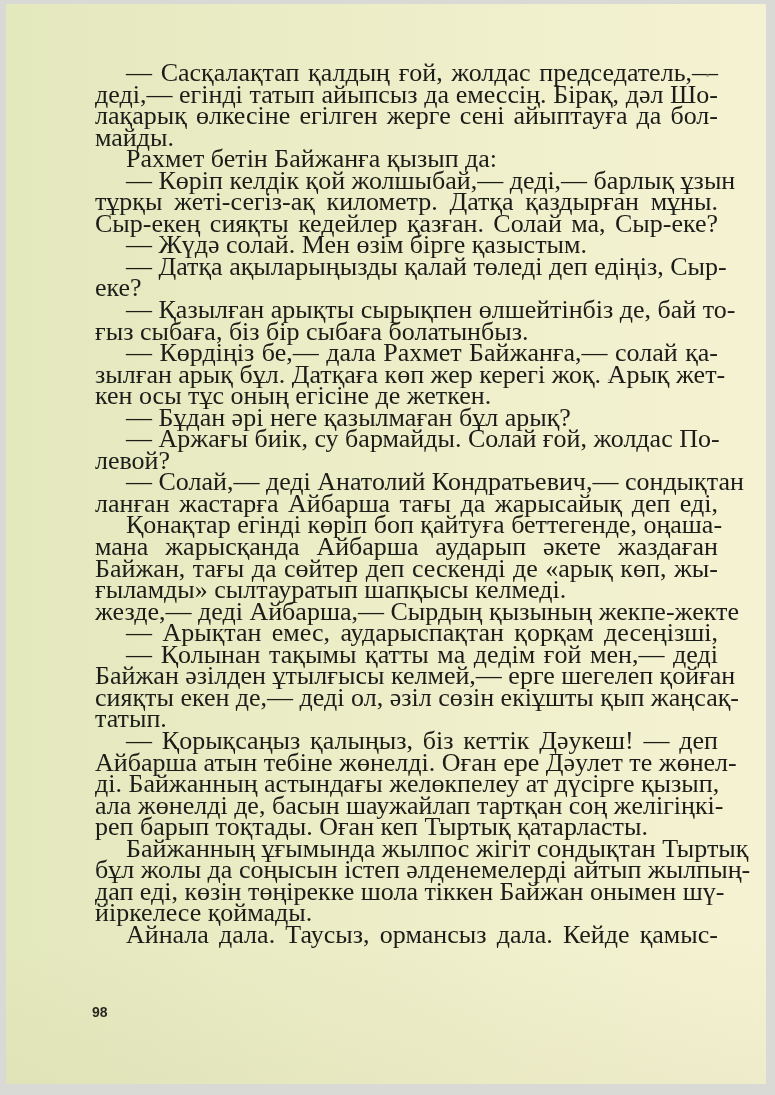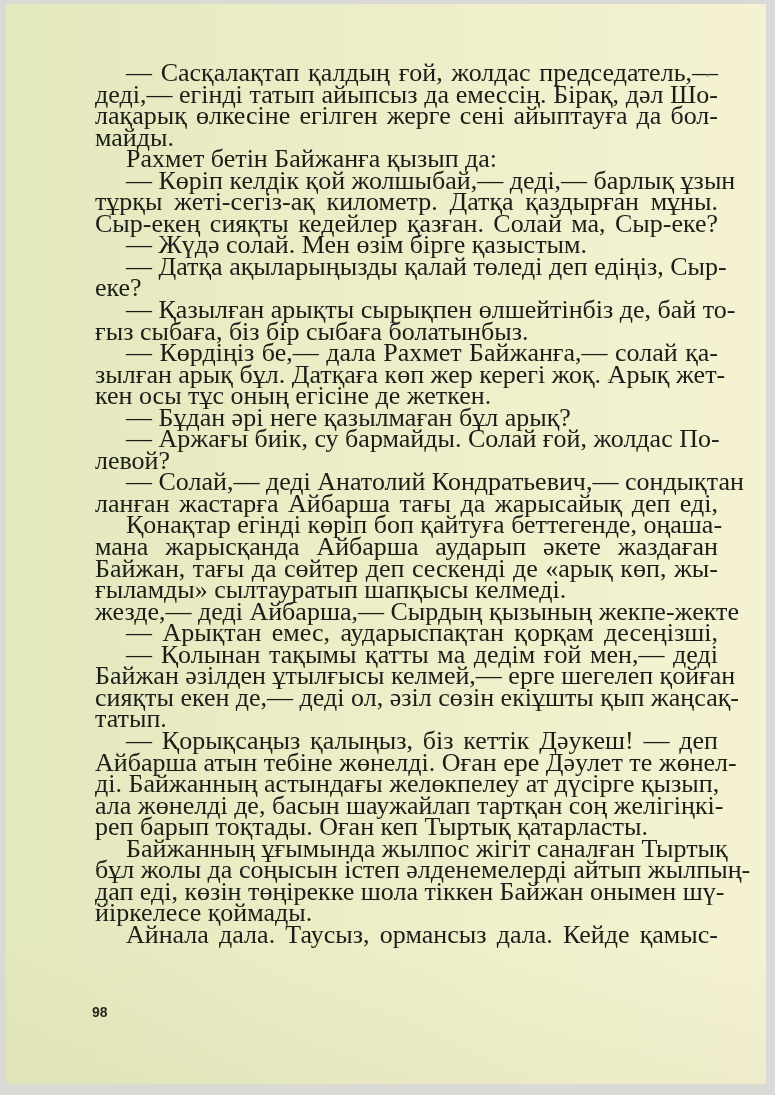--- a/index.html
+++ b/index.html
@@ -143,21 +143,21 @@
       <div class="line">
         <span class="lineinner">ді. Байжанның астындағы желөкпелеу ат дүсірге қызып,</span>
       </div>
       <div class="line">
         <span class="lineinner">ала жөнелді де, басын шаужайлап тартқан соң желігіңкі-</span>
       </div>
       <div class="line last">
         <span class="lineinner">реп барып тоқтады. Оған кеп Тыртық қатарласты.</span>
       </div>
       <div class="line indent">
-        <span class="lineinner">Байжанның ұғымында жылпос жігіт саналған Тыртық</span>
+        <span class="lineinner">Байжанның ұғымында жылпос жігіт сондықтан Тыртық</span>
       </div>
       <div class="line">
         <span class="lineinner">бұл жолы да соңысын істеп әлденемелерді айтып жылпың-</span>
       </div>
       <div class="line">
         <span class="lineinner">дап еді, көзін төңірекке шола тіккен Байжан онымен шү-</span>
       </div>
       <div class="line last">
         <span class="lineinner">йіркелесе қоймады.</span>
       </div>

